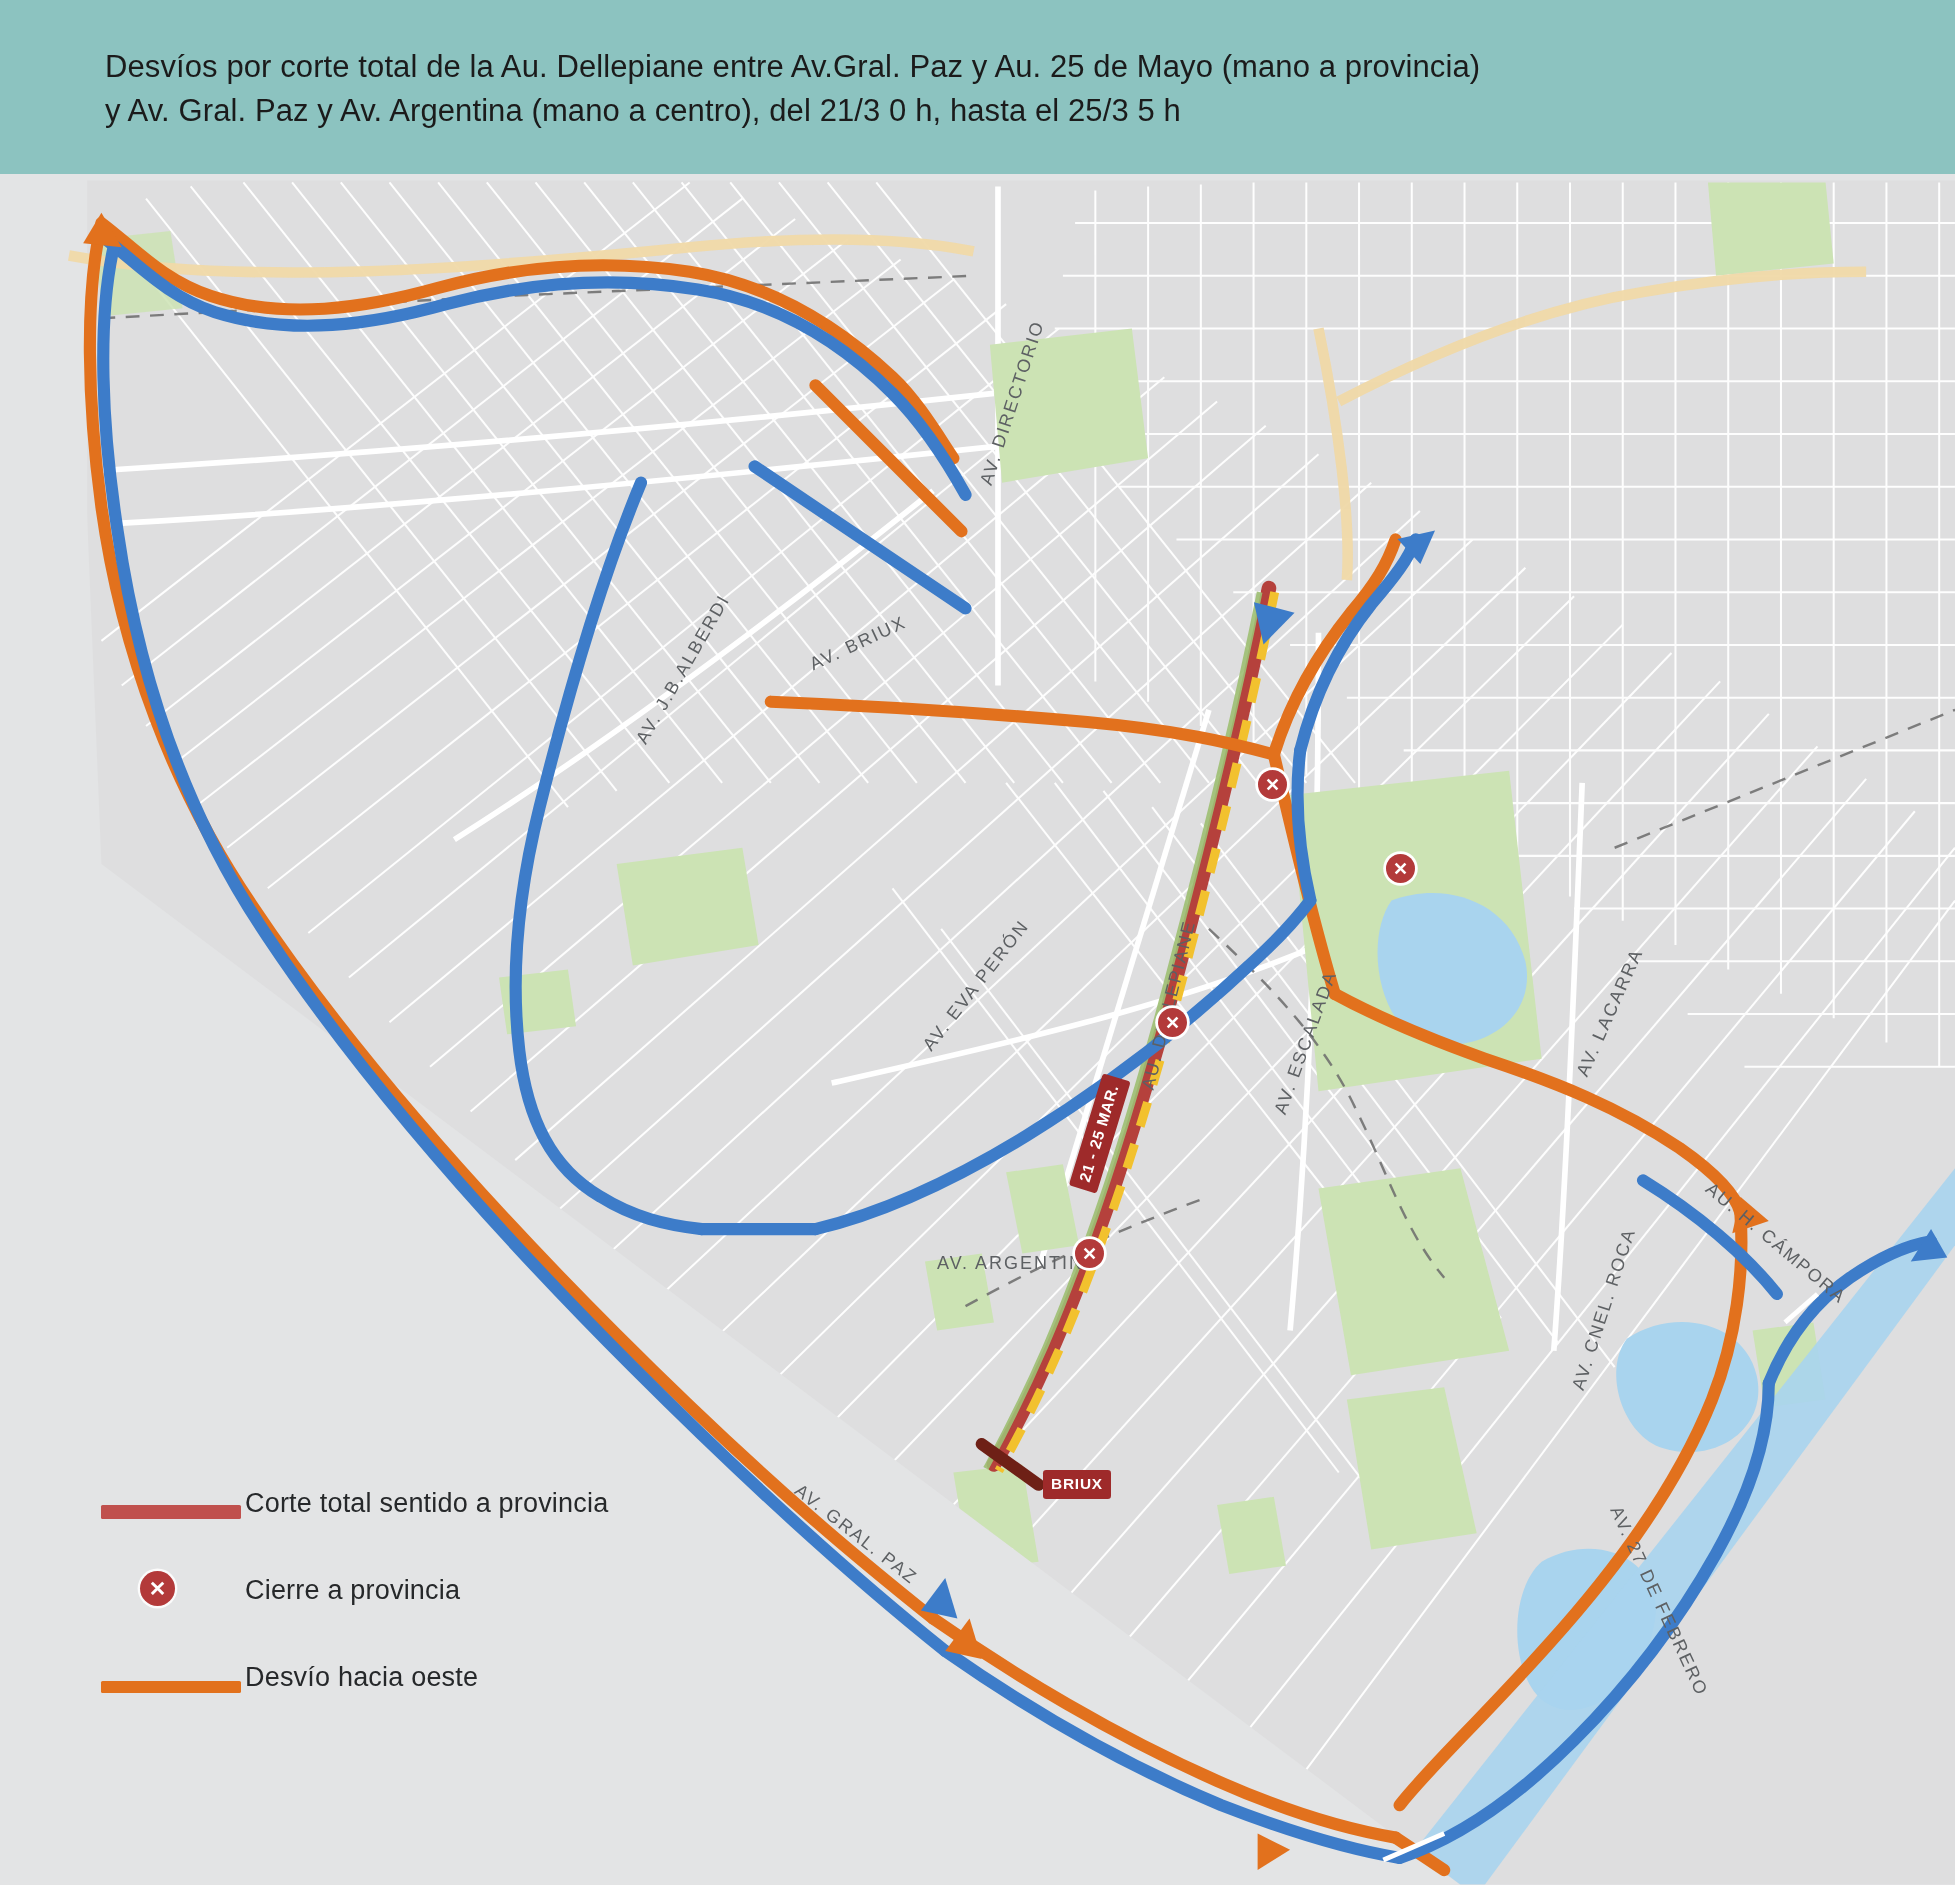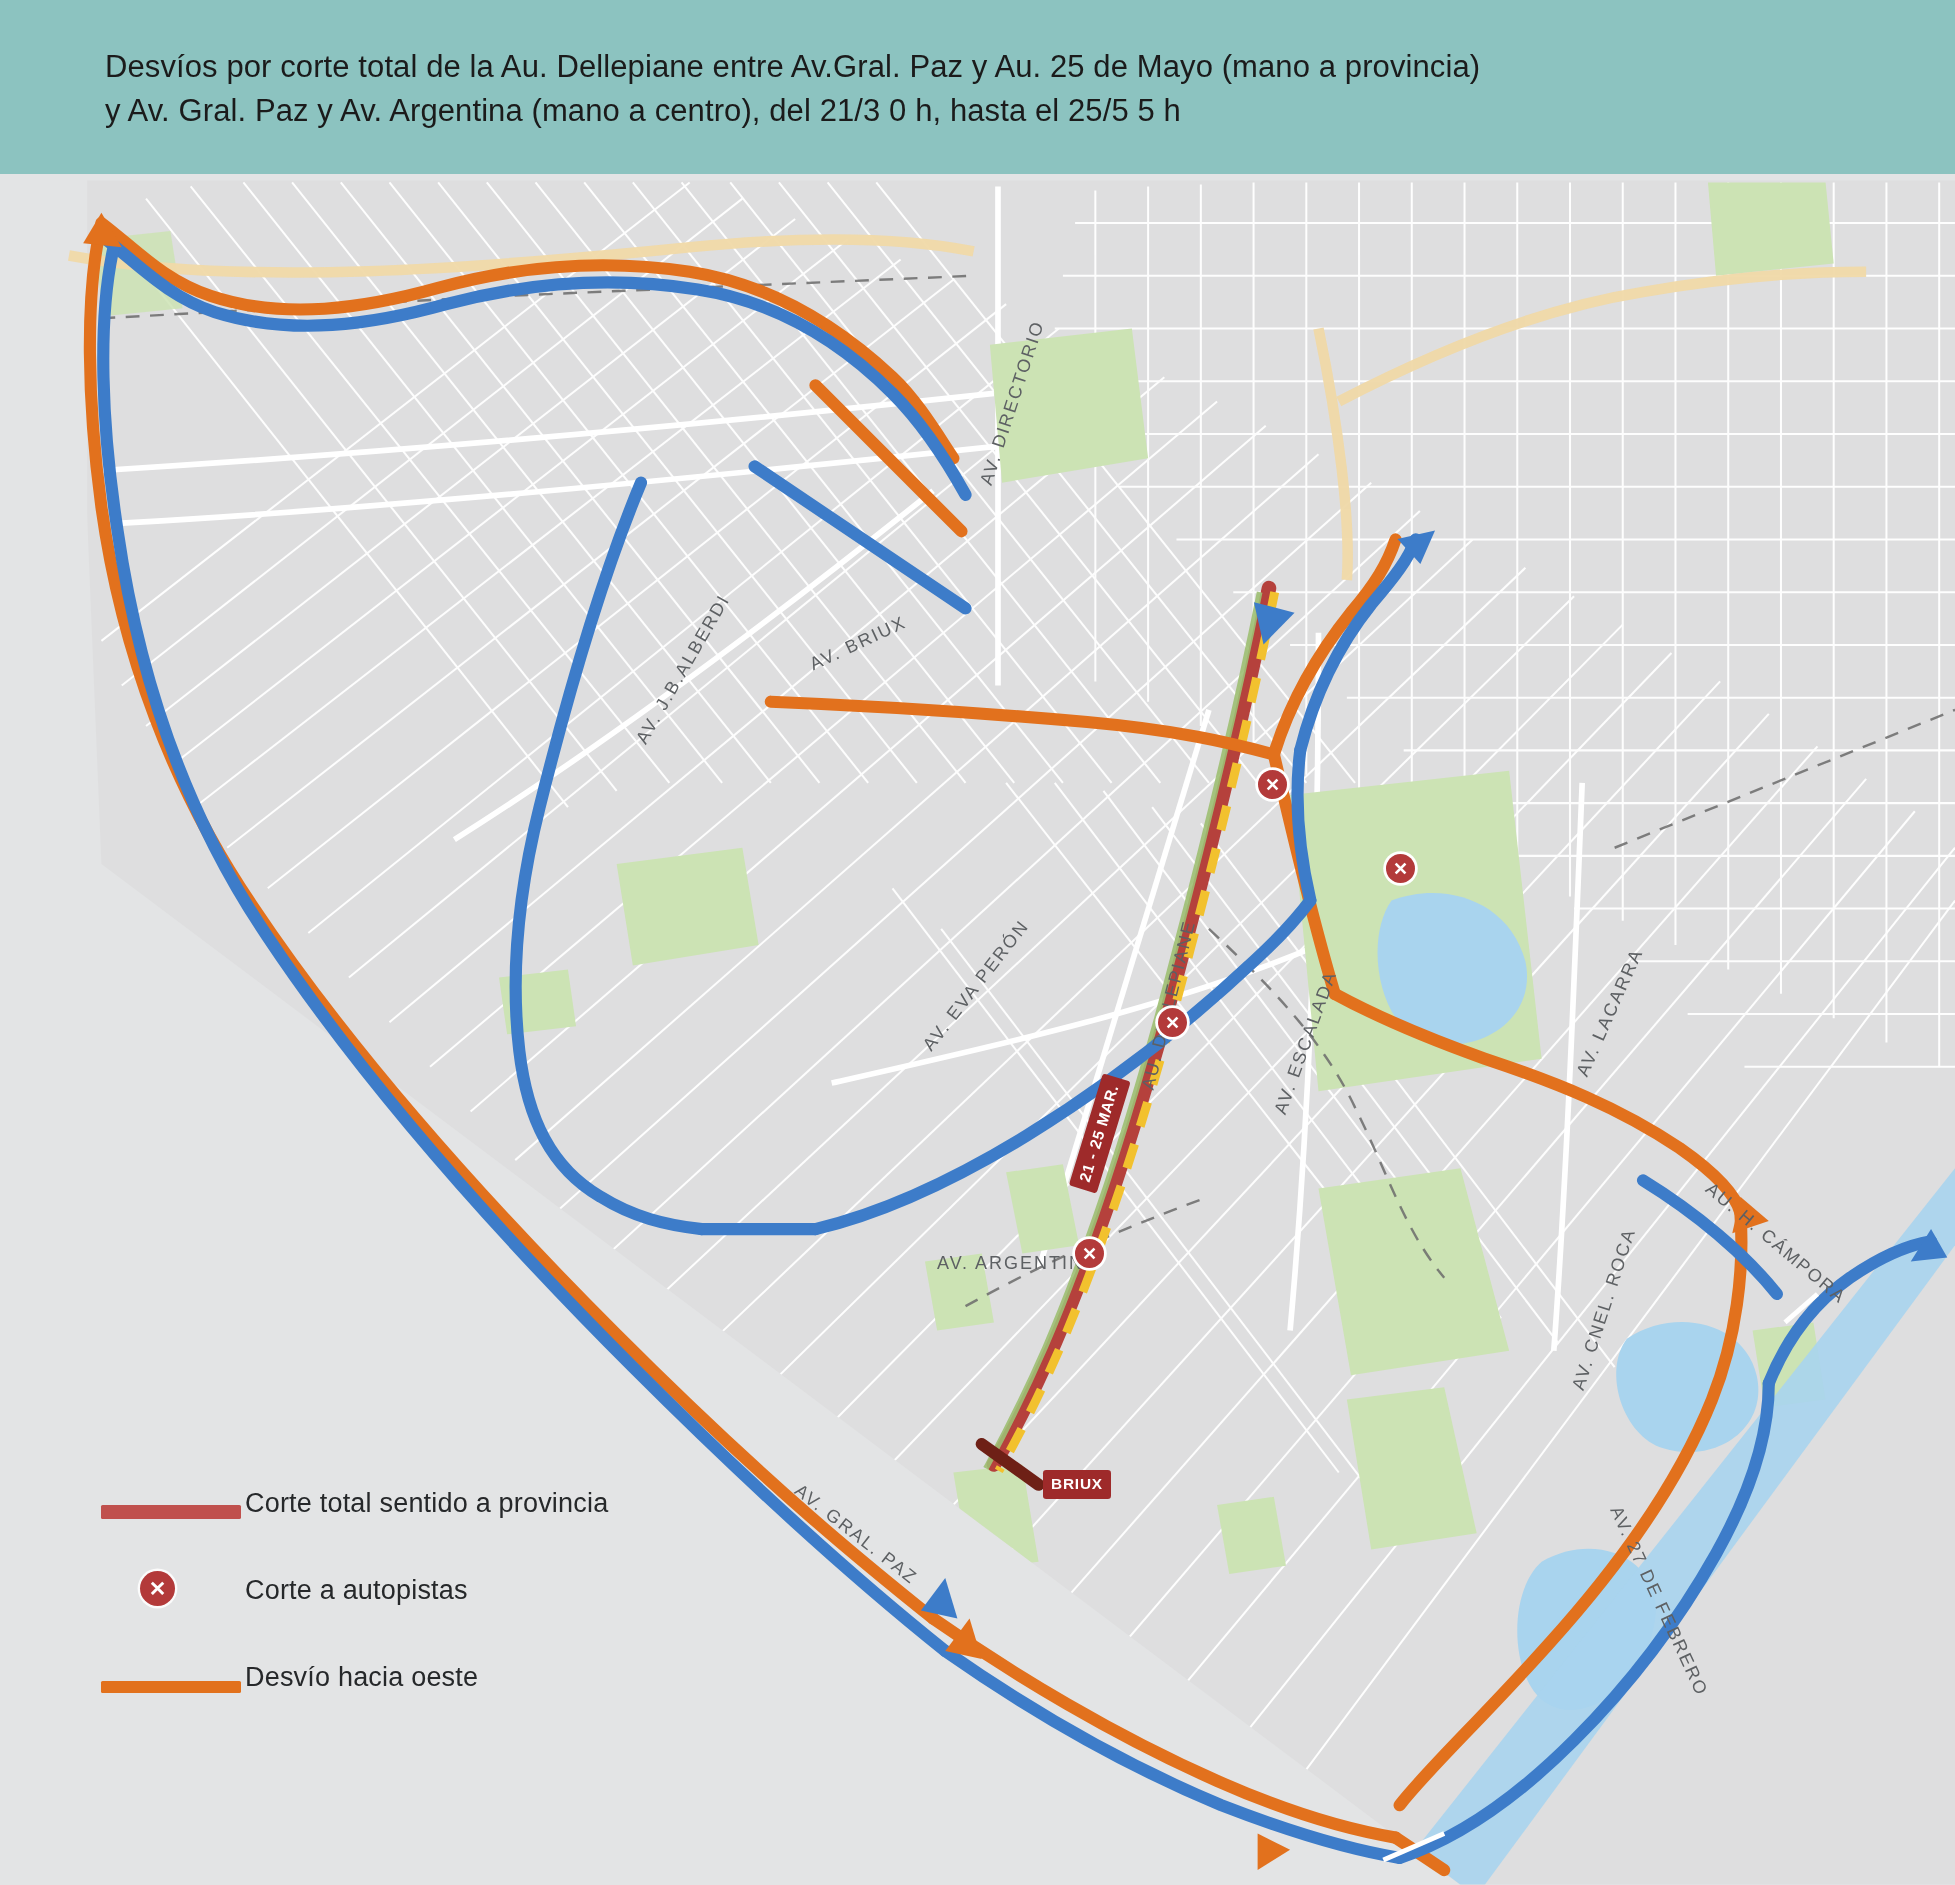--- a/index.html
+++ b/index.html
@@ -148,21 +148,21 @@
     box-shadow: 0 0 0 2.8px #ffffff;
   }
 </style>
 </head>
 <body>
 
 <div id="page">
 
   <div id="header-banner">
     <div class="title-line">Desvíos por corte total de la Au. Dellepiane entre Av.Gral. Paz y Au. 25 de Mayo (mano a provincia)</div>
-    <div class="title-line">y Av. Gral. Paz y Av. Argentina (mano a centro), del 21/3 0 h, hasta el 25/5 5 h</div>
+    <div class="title-line">y Av. Gral. Paz y Av. Argentina (mano a centro), del 21/3 0 h, hasta el 25/3 5 h</div>
   </div>
 
   <div id="map-area">
 
     <svg id="map-svg" width="1955" height="1711" viewBox="0 0 4819 4216">
       <defs>
         <clipPath id="cityClip">
           <path d="M180,0 L4819,0 L4819,4216 L3600,4216 L250,1700 Z"></path>
         </clipPath>
       </defs>
@@ -410,21 +410,21 @@
         </div>
         <div class="legend-label">Corte total sentido a provincia</div>
       </div>
 
 
 
       <div class="legend-row">
         <div class="legend-swatch">
           <div class="x-badge">✕</div>
         </div>
-        <div class="legend-label">Corte a autopistas</div>
+        <div class="legend-label">Cierre a provincia</div>
       </div>
 
       <div class="legend-row">
         <div class="legend-swatch">
           <div class="bar bar-orange"></div>
         </div>
         <div class="legend-label">Desvío hacia oeste</div>
       </div>
 
       <div class="legend-row">

